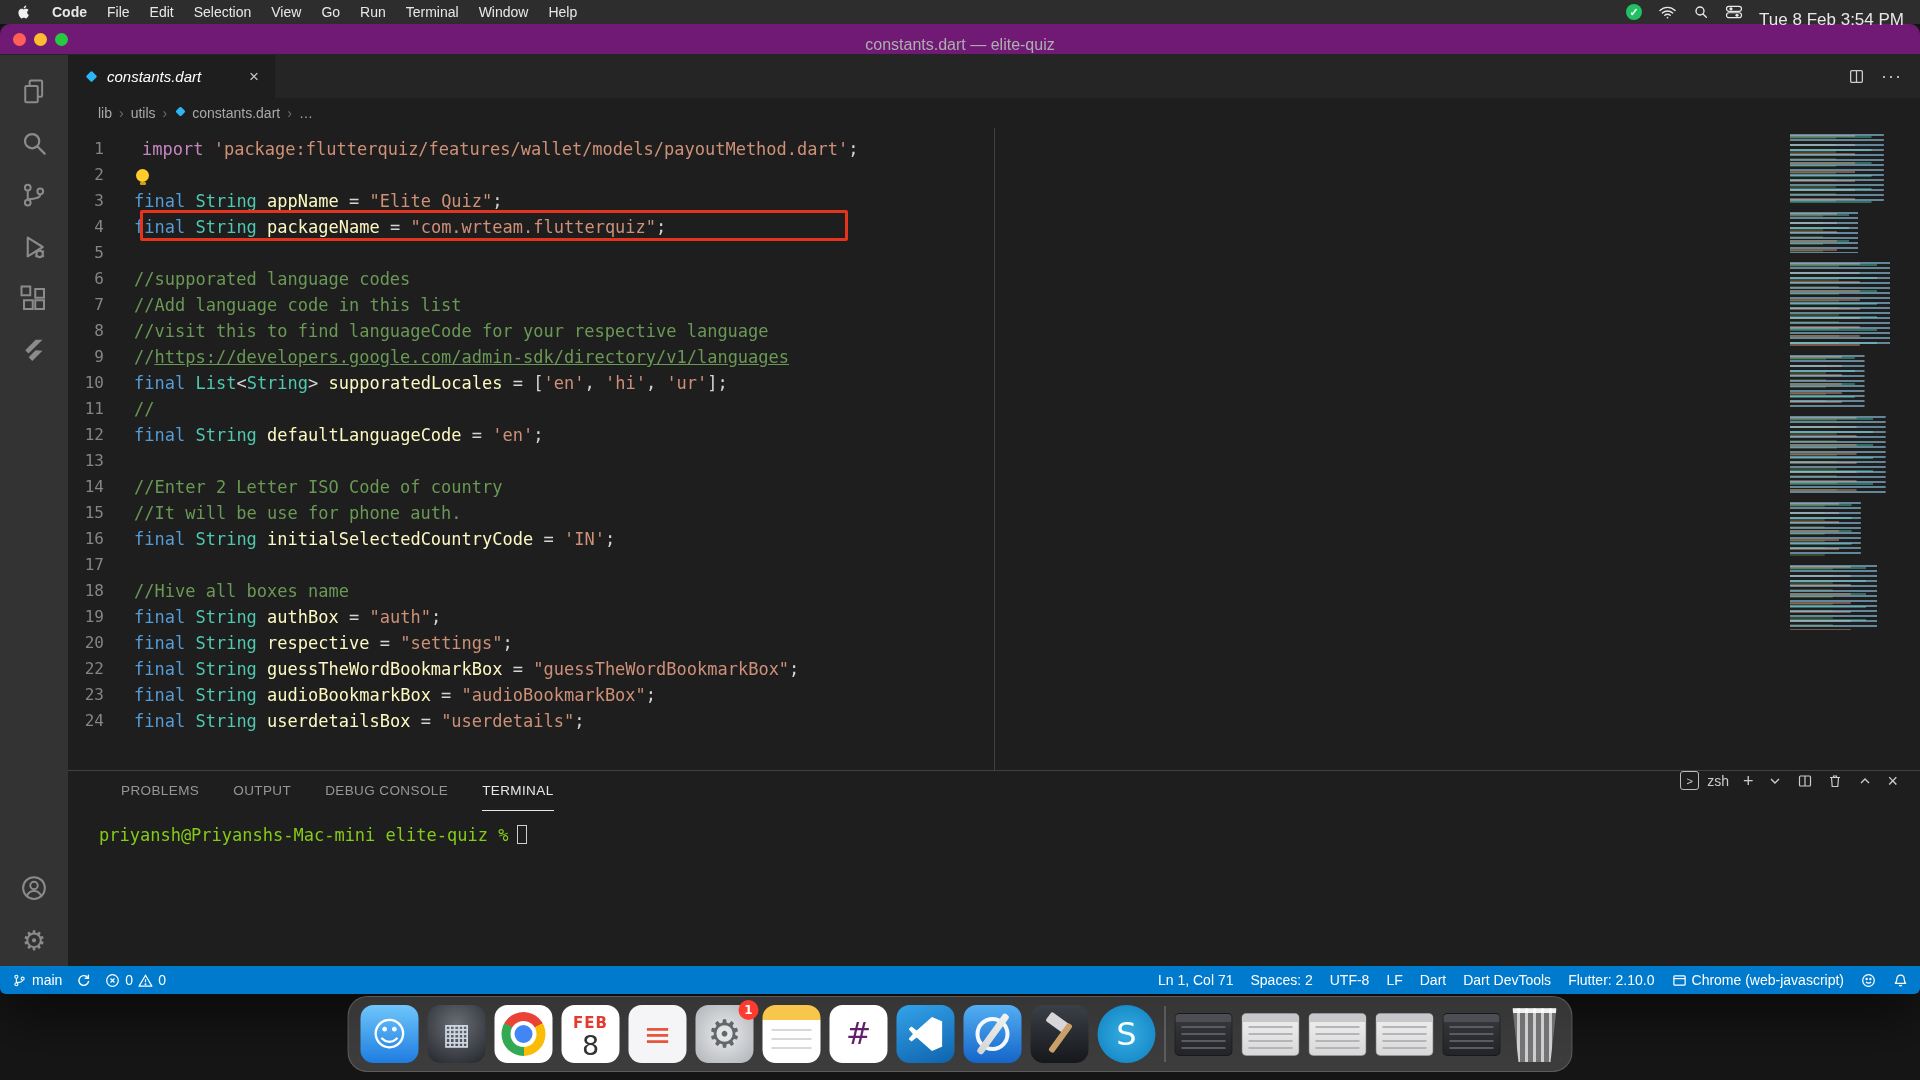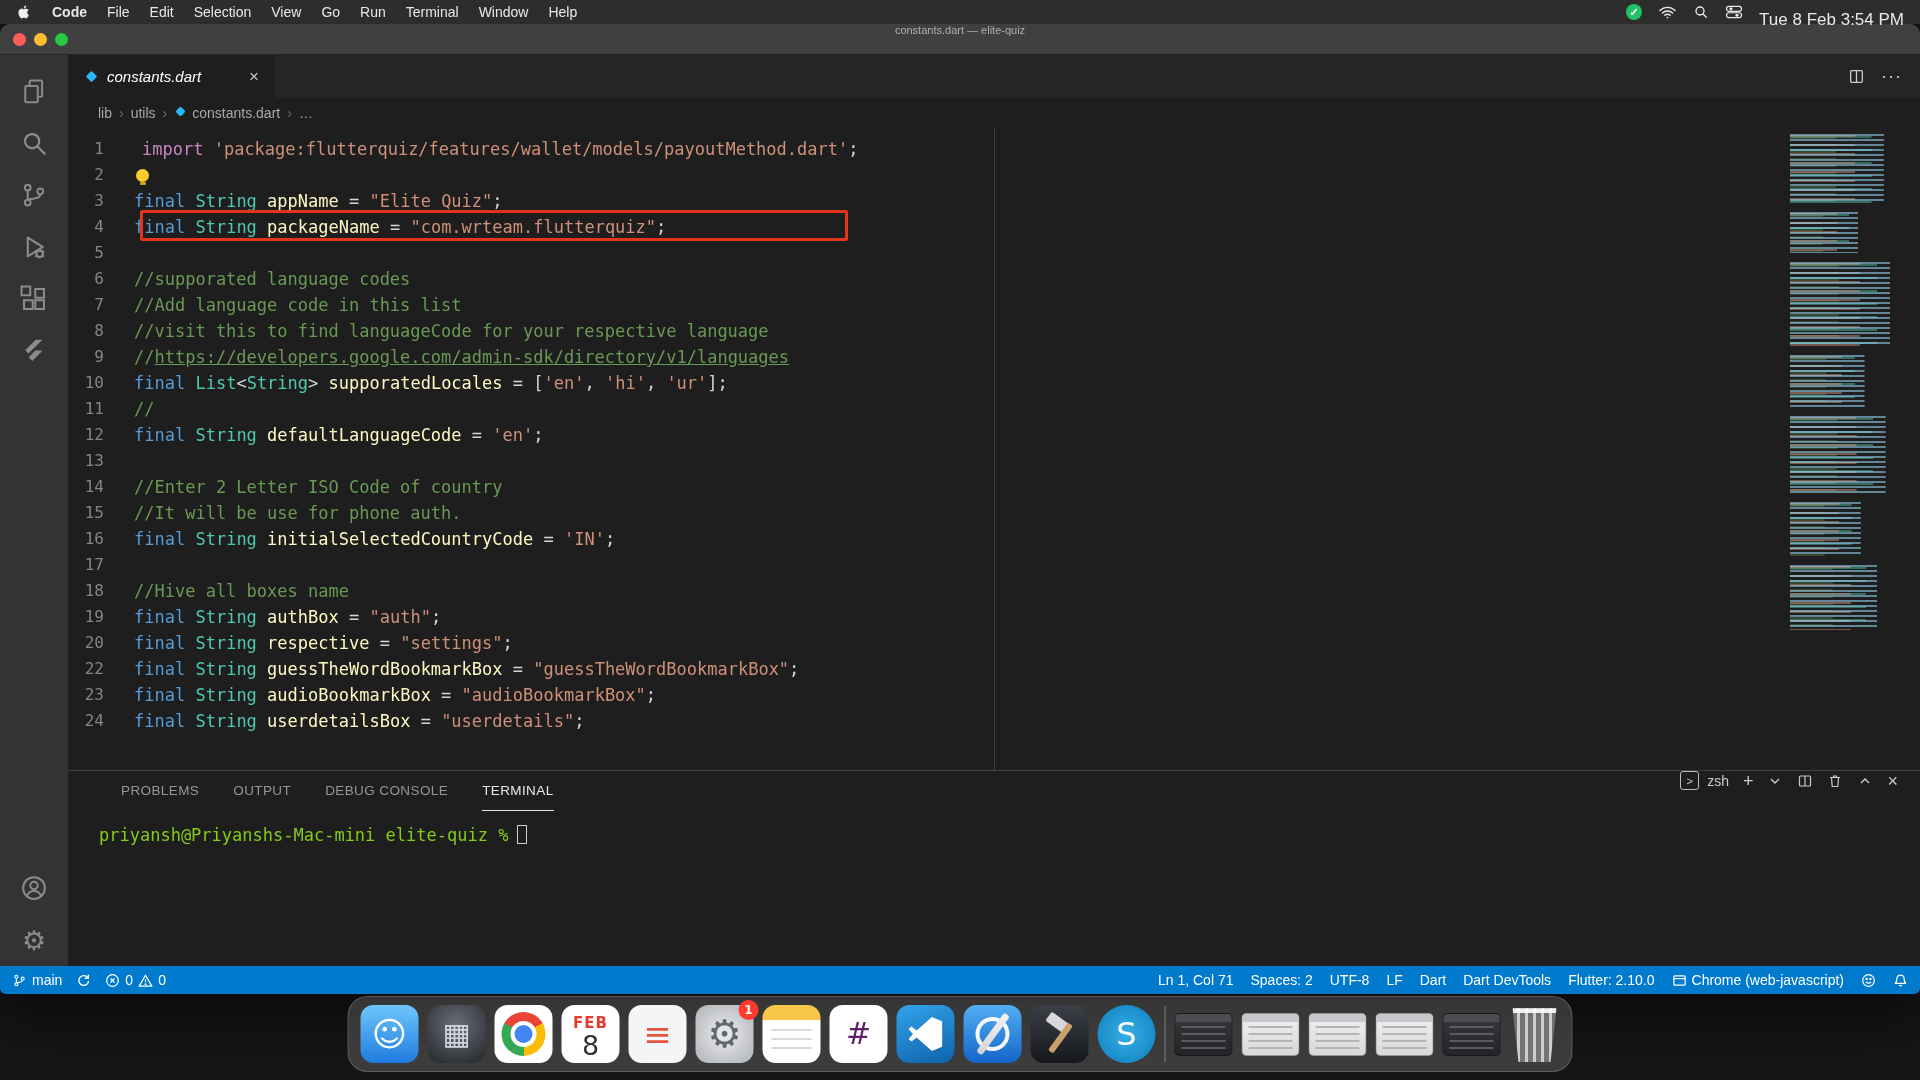--- a/index.html
+++ b/index.html
@@ -15,22 +15,22 @@
   .mb-right { margin-left:auto; display:flex; align-items:center; gap:16px; }
   .mb-icon { display:flex; align-items:center; color:#e8e8e8; }
   .mb-green { width:16px; height:16px; border-radius:50%; background:#22c065; color:#fff; font-size:11px;
     display:flex; align-items:center; justify-content:center; font-weight:bold; }
   .mb-time { font-size:17px;margin-top:16px; }
 
   
   .window { position:absolute; top:24px; left:0; width:1920px; height:970px; background:#1e1e1e;
     border-radius:10px 10px 6px 6px; overflow:hidden; box-shadow:0 20px 60px rgba(0,0,0,.6); }
 
-  .titlebar { position:absolute; top:0; left:0; right:0; height:31px; background:#404040; border-bottom:1px solid #252526;
-    display:flex; align-items:flex-start; justify-content:center; color:#aeaeae; font-size:11px; }
+  .titlebar { position:absolute; top:0; left:0; right:0; height:31px; background:#701a75; border-bottom:1px solid #252526;
+    display:flex; align-items:flex-end; justify-content:center; color:#aeaeae; font-size:16px; }
   .lights { position:absolute; left:13px; top:0; bottom:0; display:flex; align-items:center; gap:8px; }
   .light { width:13px; height:13px; border-radius:50%; }
   .light.red{ background:#ff5f57; } .light.yellow{ background:#febc2e; } .light.green{ background:#28c840; }
 
   
   .activitybar { position:absolute; left:0; top:31px; bottom:28px; width:68px; background:#333333;
     display:flex; flex-direction:column; align-items:center; padding-top:10px; z-index:5; }
   .ab-icon { width:48px; height:52px; display:flex; align-items:center; justify-content:center; color:#8b8b8b; cursor:pointer; }
   .ab-icon svg { width:30px; height:30px; }
   .ab-spacer { flex:1; }

